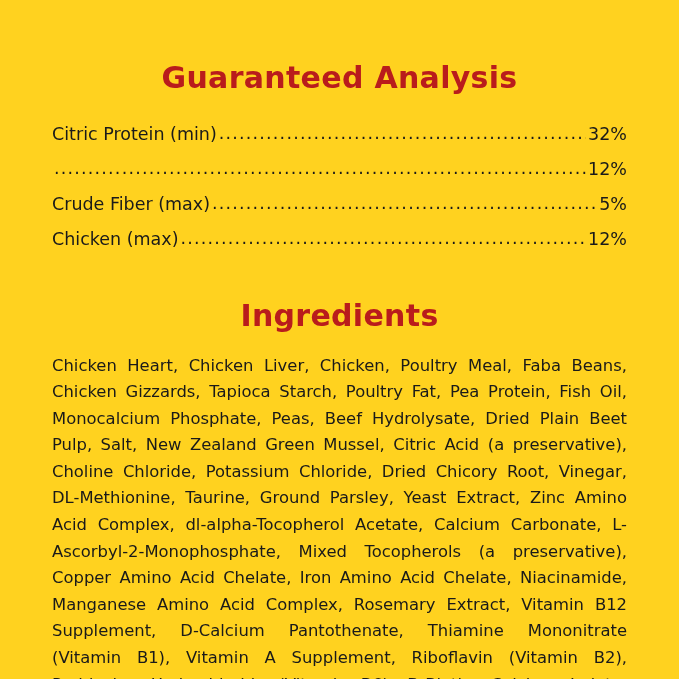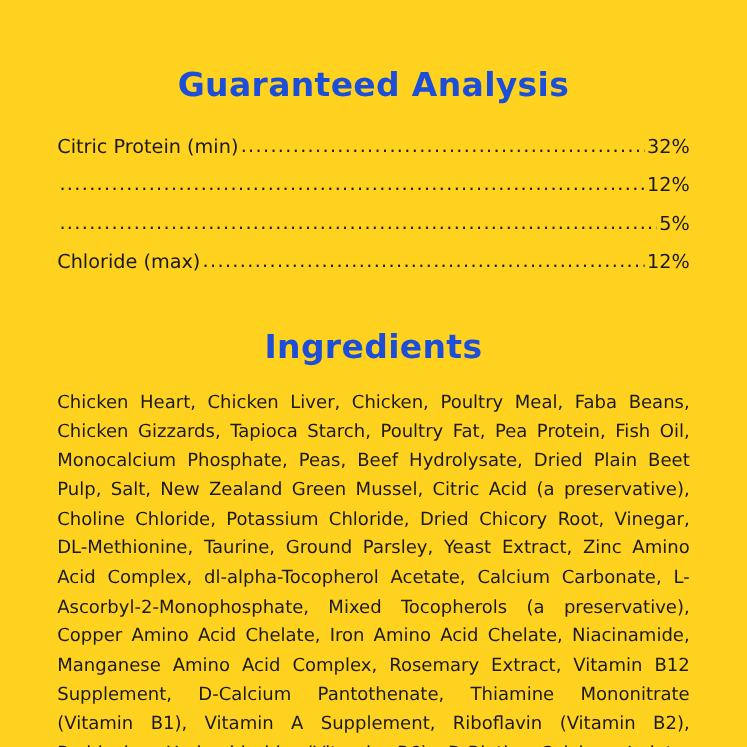--- a/index.html
+++ b/index.html
@@ -19,21 +19,21 @@
     height: 679px;
     box-sizing: border-box;
     padding: 0 52px;
     position: relative;
   }
   .section-title {
     text-align: center;
     font-weight: bold;
     font-size: 30px;
     letter-spacing: 0.3px;
-    color: #1d4ed8;
+    color: #b91c1c;
   }
   #ga-title {
     padding-top: 40px;
     margin-bottom: 22px;
   }
   #ing-title {
     margin-top: 40px;
     margin-bottom: 20px;
   }
   .ga-list {
@@ -86,25 +86,26 @@
     <li class="ga-row">
       <span class="ga-label">Citric Protein (min)</span>
       <span class="ga-dots">................................................................................................................................</span>
       <span class="ga-value">32%</span>
     </li>
     <li class="ga-row">
       <span class="ga-dots">................................................................................................................................</span>
       <span class="ga-value">12%</span>
     </li>
     <li class="ga-row">
+      <span class="ga-label">Crude Fiber (max)</span>
       <span class="ga-dots">................................................................................................................................</span>
       <span class="ga-value">5%</span>
     </li>
     <li class="ga-row">
-      <span class="ga-label">Chloride (max)</span>
+      <span class="ga-label">Chicken (max)</span>
       <span class="ga-dots">................................................................................................................................</span>
       <span class="ga-value">12%</span>
     </li>
   </ul>
 
   <h1 class="section-title" id="ing-title">Ingredients</h1>
 
   <p class="ingredients-body">Chicken Heart, Chicken Liver, Chicken, Poultry Meal, Faba Beans, Chicken Gizzards, Tapioca Starch, Poultry Fat, Pea Protein, Fish Oil, Monocalcium Phosphate, Peas, Beef Hydrolysate, Dried Plain Beet Pulp, Salt, New Zealand Green Mussel,  Citric Acid (a preservative), Choline Chloride, Potassium Chloride, Dried Chicory Root, Vinegar, DL-Methionine, Taurine, Ground Parsley, Yeast Extract, Zinc Amino Acid Complex, dl-alpha-Tocopherol Acetate, Calcium Carbonate, L-Ascorbyl-2-Monophosphate, Mixed Tocopherols (a preservative), Copper Amino Acid Chelate, Iron Amino Acid Chelate, Niacinamide, Manganese Amino Acid Complex, Rosemary Extract, Vitamin B12 Supplement,  D-Calcium Pantothenate, Thiamine Mononitrate (Vitamin B1), Vitamin A Supplement, Riboflavin (Vitamin B2), Pyridoxine Hydrochloride (Vitamin B6), D-Biotin, Calcium Iodate, Menadione Sodium Bisulfite Complex, Folic Acid, Vitamin D3 Supplement, Sodium Selenite.</p>
 
 </div>

